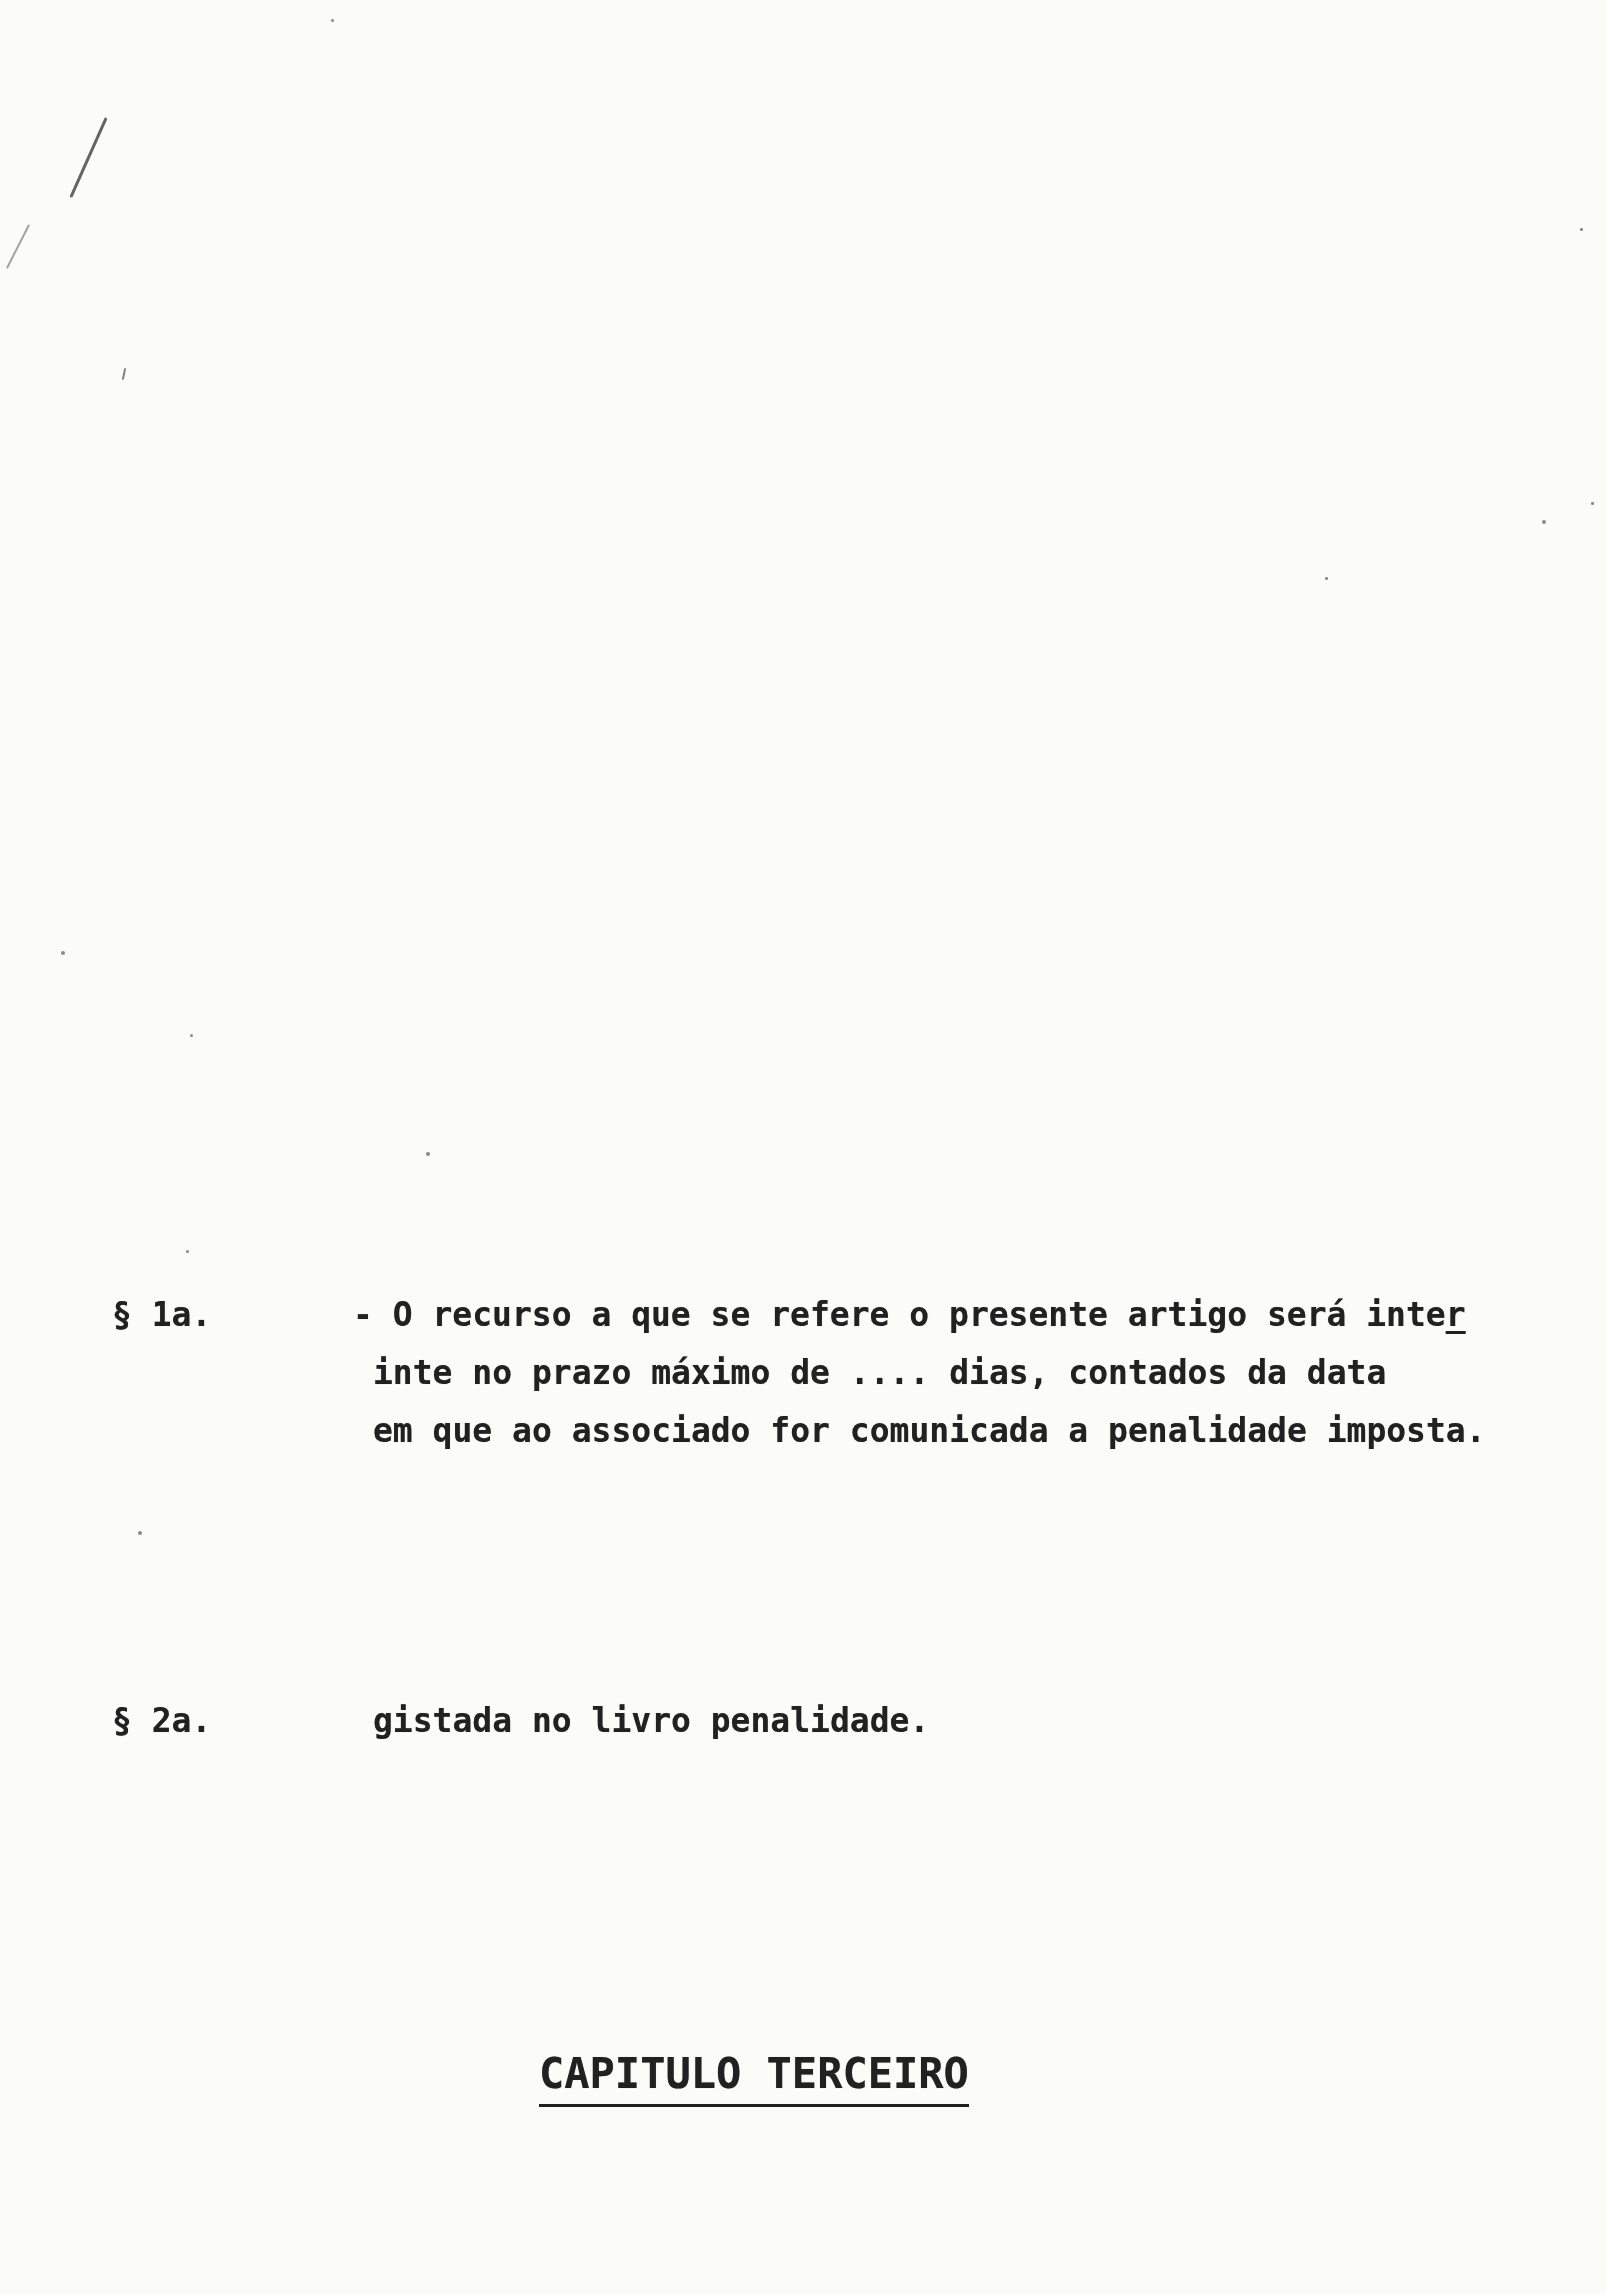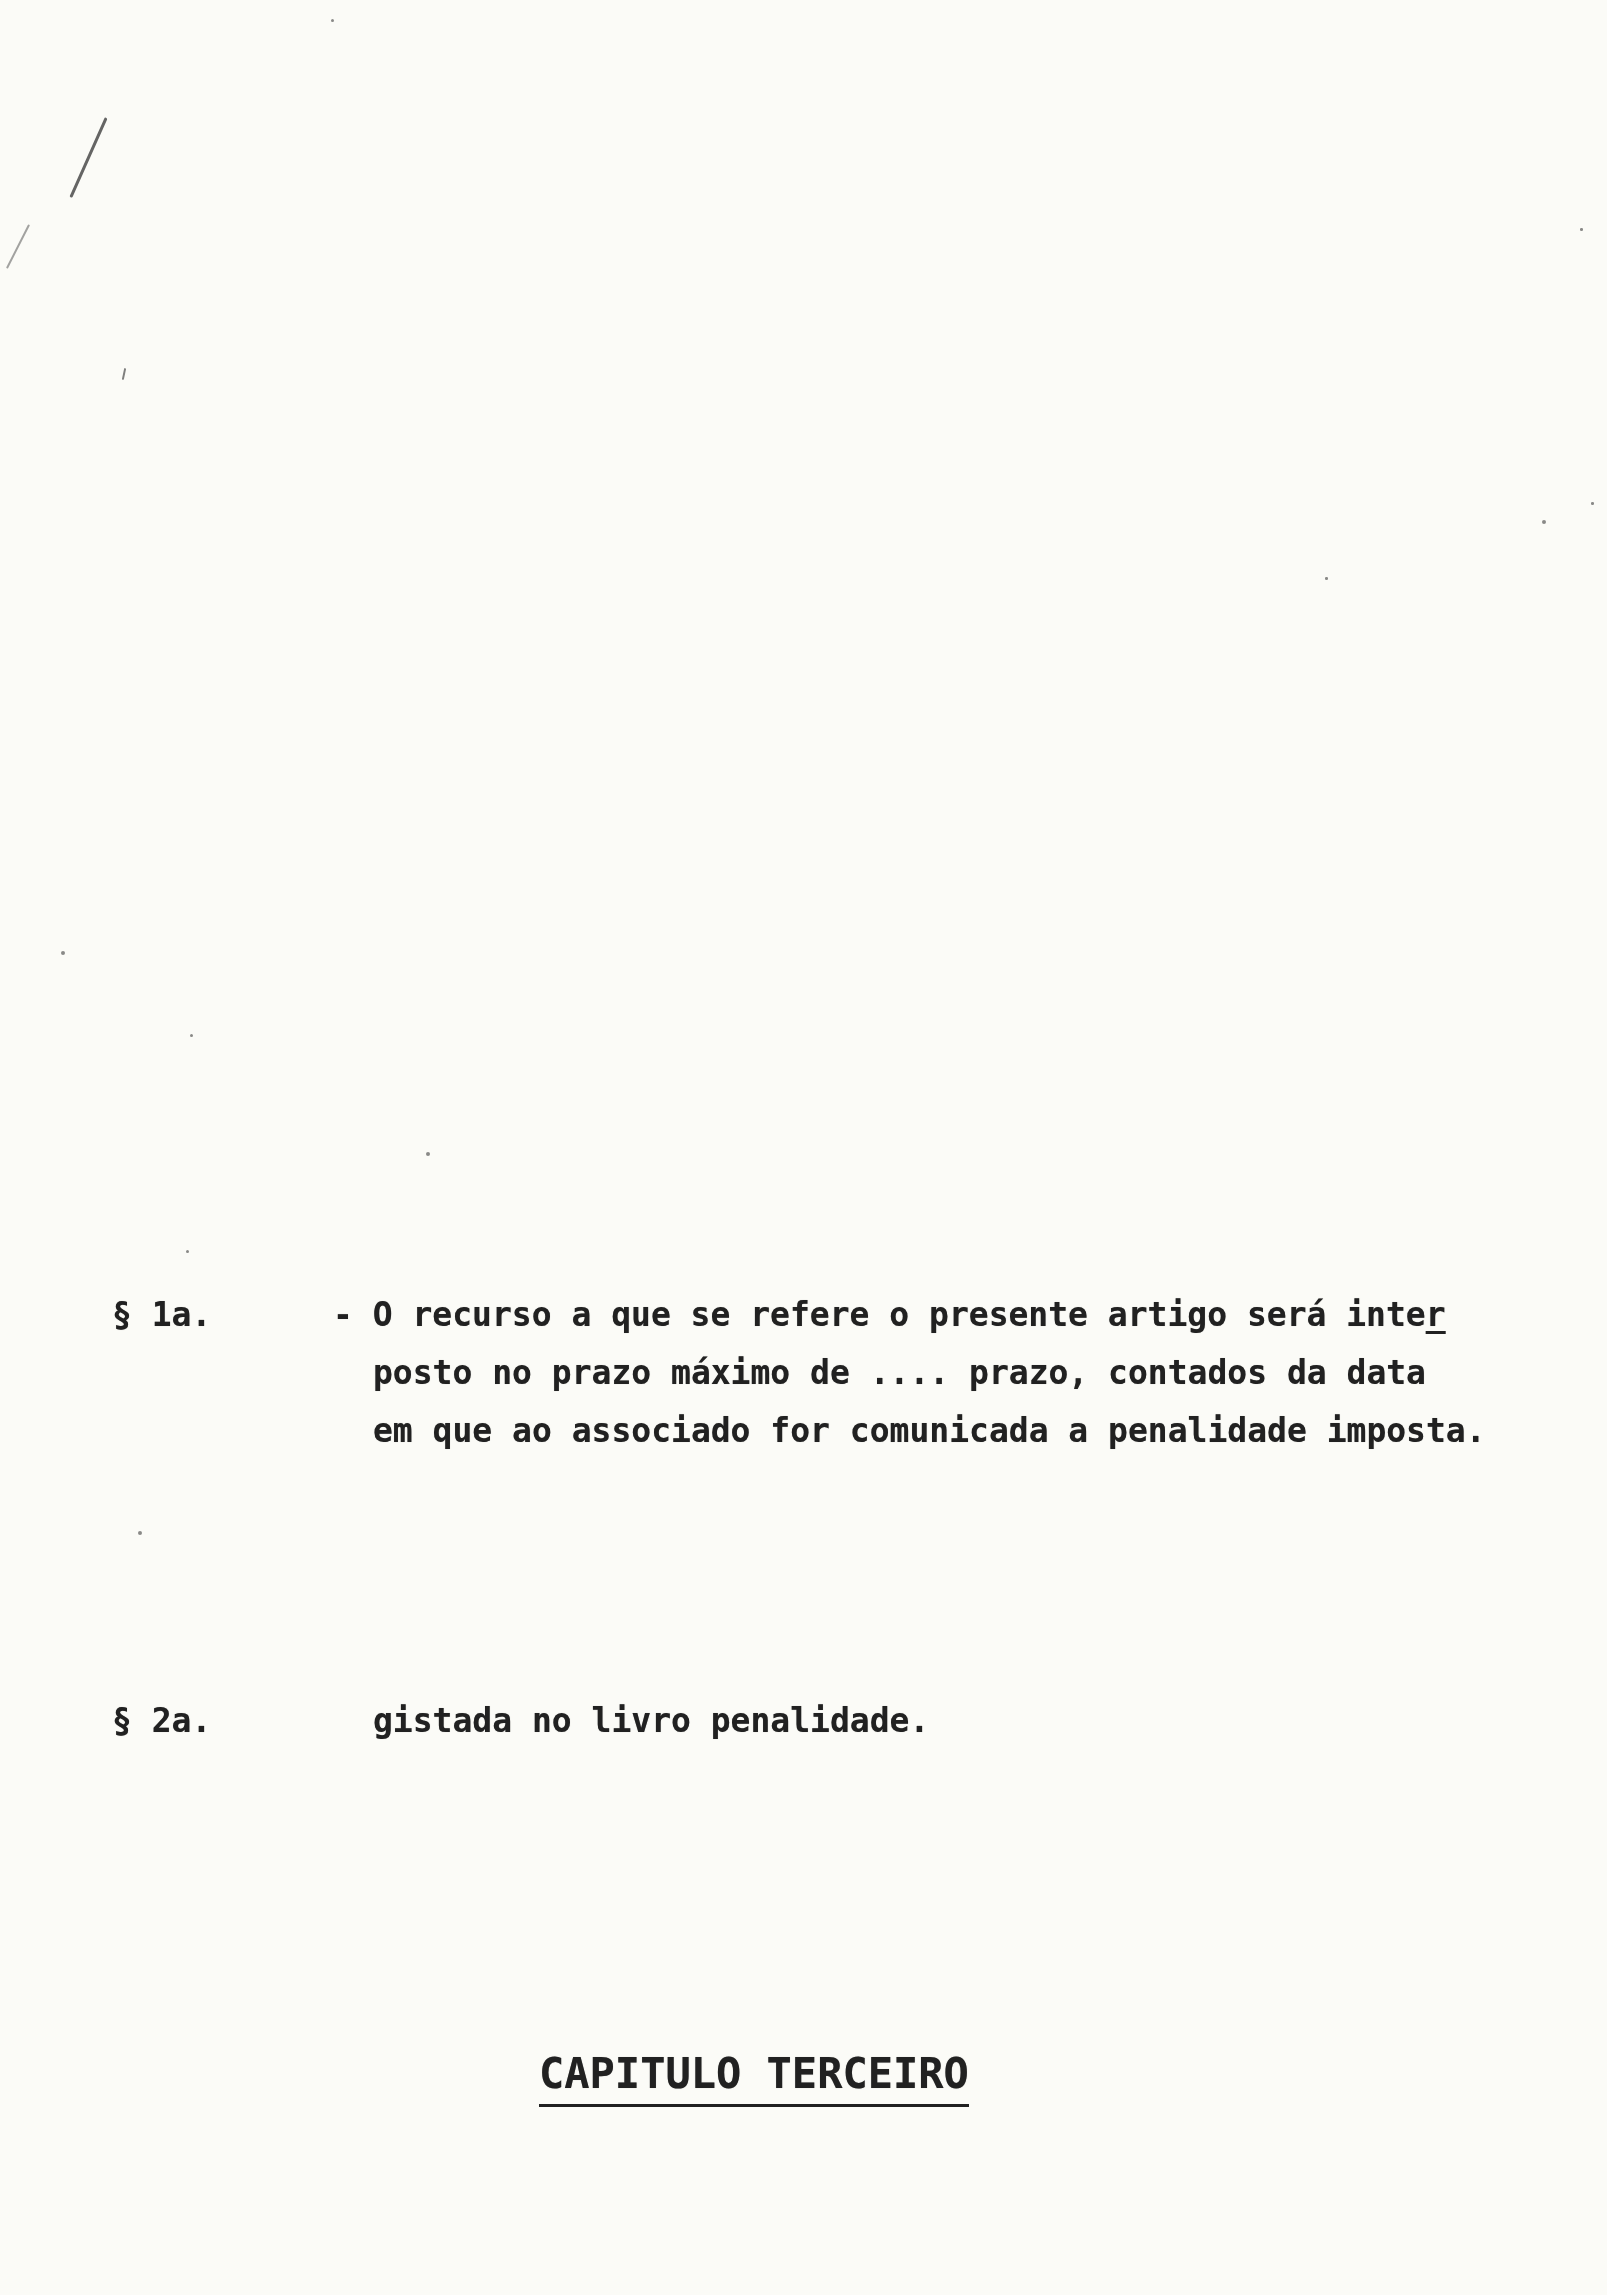--- a/index.html
+++ b/index.html
@@ -21,21 +21,21 @@
     color: #212121;
     white-space: pre;
     text-shadow: 0 0 0.7px rgba(20,20,20,0.45);
   }
 
   
   .para { display: flex; align-items: flex-start; }
   .plabel { flex: 0 0 250px; }
   .plabel.indent { padding-left: 29px; box-sizing: border-box; }
   .pbody { flex: 1 1 auto; padding-left: 40px; }
-  .pbody .line.first { text-indent: -40px; }
+  .pbody .line.first { text-indent: -40px; text-align: center; }
 
   
   .chapter {
     display: block; width: max-content;
     margin: 63px 0 0 456px;
     font-size: 42px; line-height: 58px; font-weight: 700;
     border-bottom: 3.3px solid currentColor;
     padding-bottom: 1.3px;
   }
 
@@ -65,21 +65,21 @@
   <div class="speck" style="left:61px;top:951px;width:4px;height:4px"></div>
   <div class="speck" style="left:190px;top:1034px;width:3.3px;height:3.3px"></div>
   <div class="speck" style="left:426px;top:1152px;width:4px;height:4px"></div>
   <div class="speck" style="left:186px;top:1250px;width:3.3px;height:3.3px"></div>
   <div class="speck" style="left:138px;top:1531px;width:4px;height:4px"></div>
   <div class="speck" style="left:1591px;top:502px;width:2.6px;height:2.6px"></div>
 
   
   <section class="para">
     <div class="plabel indent">§ 1a.</div>
-    <div class="pbody"><div class="line first">- O recurso a que se refere o presente artigo será inte<span class="ul">r</span></div><div class="line">posto no prazo máximo de .... prazo, contados da data</div><div class="line">em que ao associado for comunicada a penalidade imposta.</div></div>
+    <div class="pbody"><div class="line first">- O recurso a que se refere o presente artigo será inte<span class="ul">r</span></div><div class="line">inte no prazo máximo de .... dias, contados da data</div><div class="line">em que ao associado for comunicada a penalidade imposta.</div></div>
   </section>
 
   
   <section class="para">
     <div class="plabel indent">§ 2a.</div>
     <div class="pbody"><div class="line">gistada no livro penalidade.</div></div>
   </section>
 
   
   <h1 class="chapter">CAPITULO TERCEIRO</h1>

